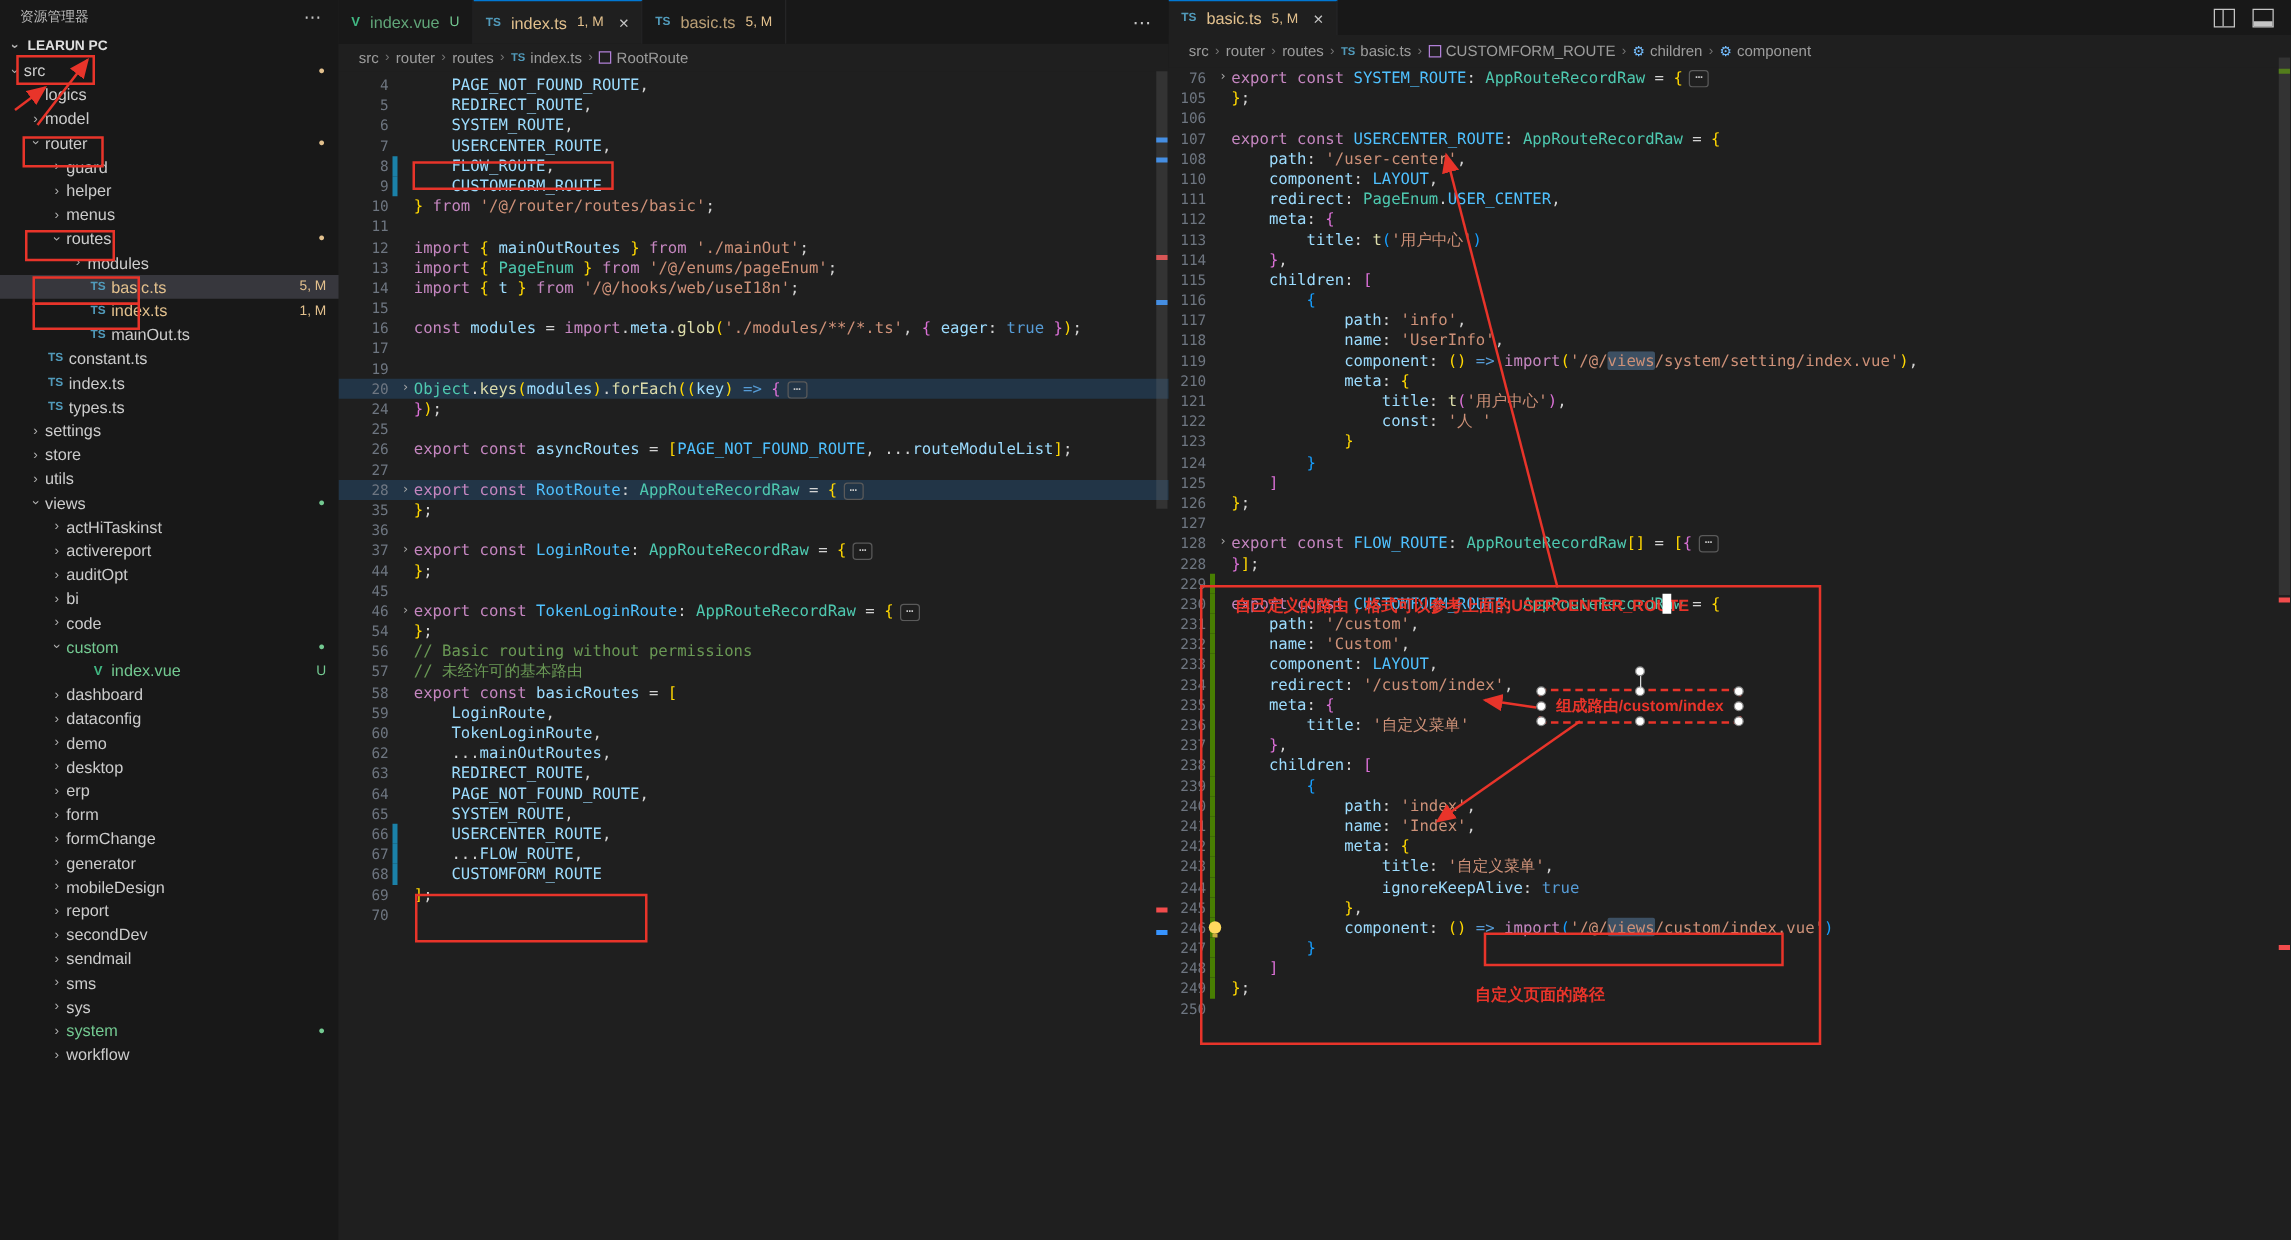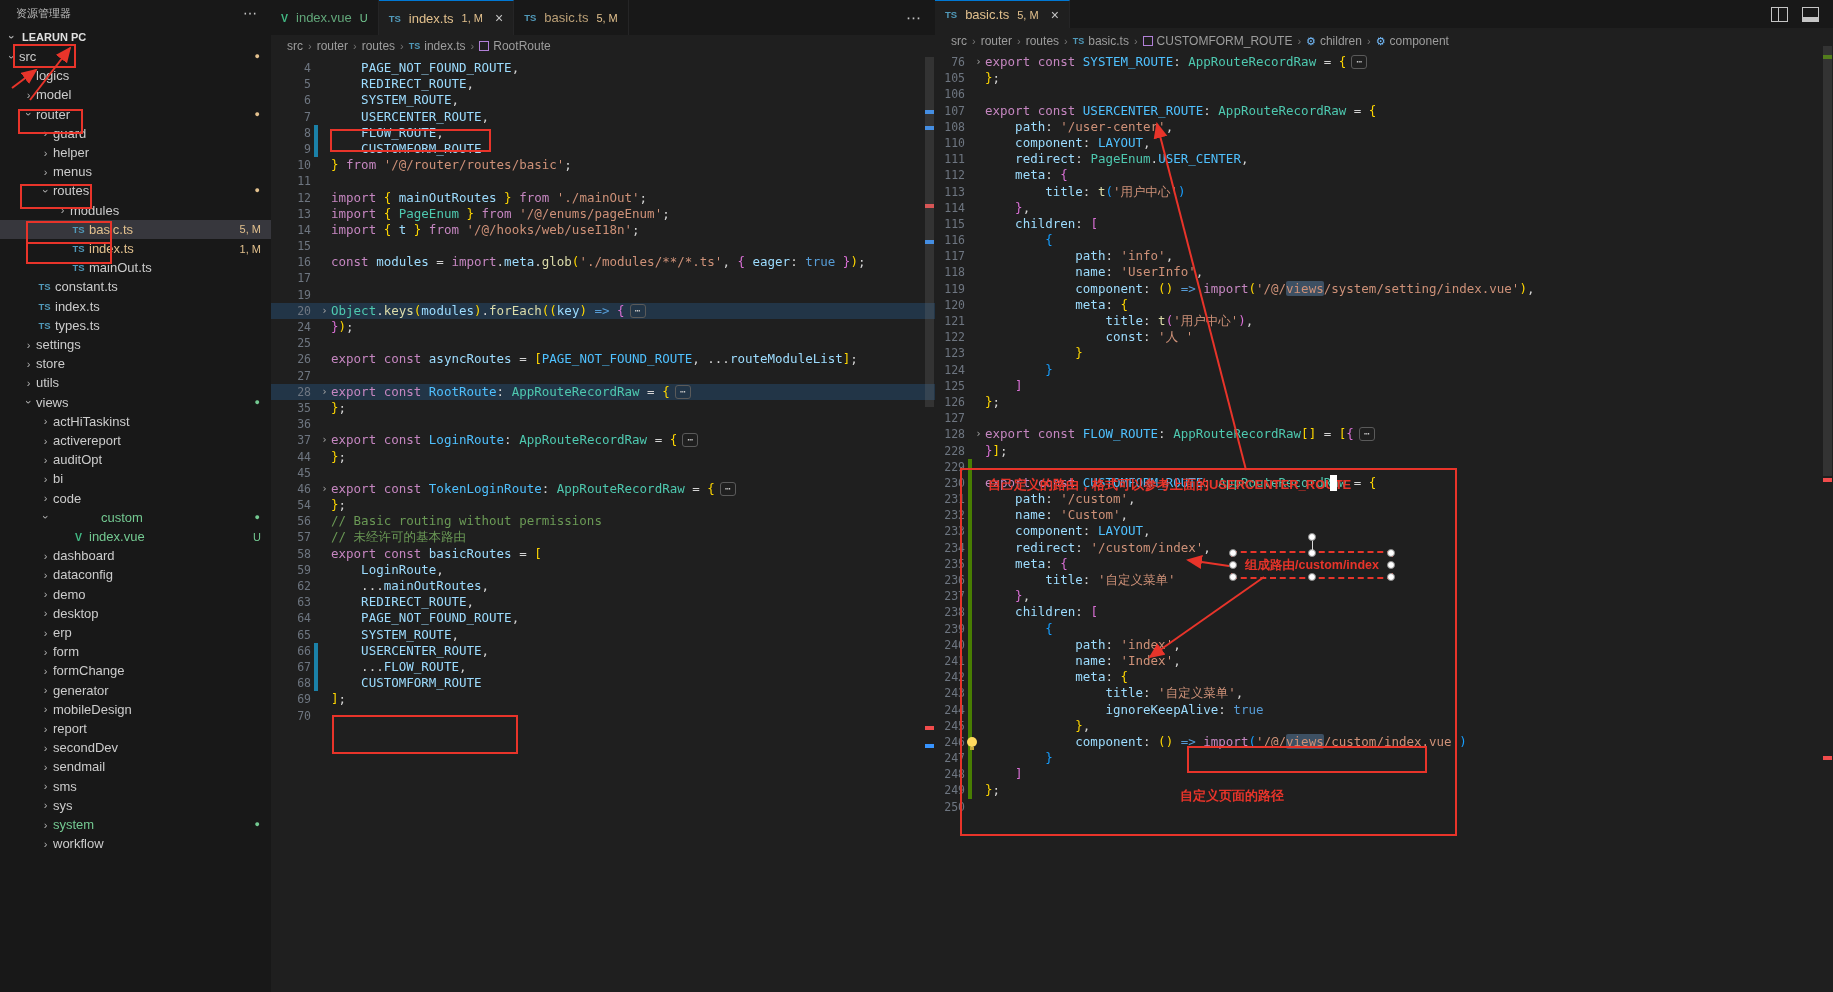--- a/index.html
+++ b/index.html
@@ -200,21 +200,21 @@
       <div class="row" style="top: 422.4px; padding-left: 38px;">
         <span class="chev">›</span>
         <span>bi</span>
       </div>
       <div class="row" style="top: 441.6px; padding-left: 38px;">
         <span class="chev">›</span>
         <span>code</span>
       </div>
       <div class="row" style="top: 460.8px; padding-left: 38px;">
         <span class="chev open">›</span>
-        <span style="color: rgb(115, 201, 145); margin-left: 48px;">custom</span>
+        <span style="color: rgb(115, 201, 145);">custom</span>
         <span class="rdot" style="color: rgb(115, 201, 145);">●</span>
       </div>
       <div class="row" style="top: 480px; padding-left: 55px;">
         <span class="chev"> </span>
         <span class="fico vue">V</span>
         <span style="color: rgb(115, 201, 145);">index.vue</span>
         <span class="rbadge" style="color: rgb(115, 201, 145);">U</span>
       </div>
       <div class="row" style="top: 499.2px; padding-left: 38px;">
         <span class="chev">›</span>
@@ -355,20 +355,21 @@
       <div class="cl"><span class="ln">36</span><span class="gd"></span><span class="fc"></span><span class="ct"></span></div>
       <div class="cl"><span class="ln">37</span><span class="gd"></span><span class="fc">›</span><span class="ct"><span class="tk-k">export const </span><span class="tk-cv">LoginRoute</span><span class="tk-pl">: </span><span class="tk-ty">AppRouteRecordRaw</span><span class="tk-pl"> = </span><span class="tk-b1">{</span><span class="tk-ell">⋯</span></span></div>
       <div class="cl"><span class="ln">44</span><span class="gd"></span><span class="fc"></span><span class="ct"><span class="tk-b1">}</span><span class="tk-pl">;</span></span></div>
       <div class="cl"><span class="ln">45</span><span class="gd"></span><span class="fc"></span><span class="ct"></span></div>
       <div class="cl"><span class="ln">46</span><span class="gd"></span><span class="fc">›</span><span class="ct"><span class="tk-k">export const </span><span class="tk-cv">TokenLoginRoute</span><span class="tk-pl">: </span><span class="tk-ty">AppRouteRecordRaw</span><span class="tk-pl"> = </span><span class="tk-b1">{</span><span class="tk-ell">⋯</span></span></div>
       <div class="cl"><span class="ln">54</span><span class="gd"></span><span class="fc"></span><span class="ct"><span class="tk-b1">}</span><span class="tk-pl">;</span></span></div>
       <div class="cl"><span class="ln">56</span><span class="gd"></span><span class="fc"></span><span class="ct"><span class="tk-cm">// Basic routing without permissions</span></span></div>
       <div class="cl"><span class="ln">57</span><span class="gd"></span><span class="fc"></span><span class="ct"><span class="tk-cm">// 未经许可的基本路由</span></span></div>
       <div class="cl"><span class="ln">58</span><span class="gd"></span><span class="fc"></span><span class="ct"><span class="tk-k">export const </span><span class="tk-v">basicRoutes</span><span class="tk-pl"> = </span><span class="tk-b1">[</span></span></div>
       <div class="cl"><span class="ln">59</span><span class="gd"></span><span class="fc"></span><span class="ct"><span class="tk-v">    LoginRoute</span><span class="tk-pl">,</span></span></div>
+      <div class="cl"><span class="ln">60</span><span class="gd"></span><span class="fc"></span><span class="ct"><span class="tk-v">    TokenLoginRoute</span><span class="tk-pl">,</span></span></div>
       <div class="cl"><span class="ln">62</span><span class="gd"></span><span class="fc"></span><span class="ct"><span class="tk-pl">    ...</span><span class="tk-v">mainOutRoutes</span><span class="tk-pl">,</span></span></div>
       <div class="cl"><span class="ln">63</span><span class="gd"></span><span class="fc"></span><span class="ct"><span class="tk-v">    REDIRECT_ROUTE</span><span class="tk-pl">,</span></span></div>
       <div class="cl"><span class="ln">64</span><span class="gd"></span><span class="fc"></span><span class="ct"><span class="tk-v">    PAGE_NOT_FOUND_ROUTE</span><span class="tk-pl">,</span></span></div>
       <div class="cl"><span class="ln">65</span><span class="gd"></span><span class="fc"></span><span class="ct"><span class="tk-v">    SYSTEM_ROUTE</span><span class="tk-pl">,</span></span></div>
       <div class="cl"><span class="ln">66</span><span class="gd mod"></span><span class="fc"></span><span class="ct"><span class="tk-v">    USERCENTER_ROUTE</span><span class="tk-pl">,</span></span></div>
       <div class="cl"><span class="ln">67</span><span class="gd mod"></span><span class="fc"></span><span class="ct"><span class="tk-pl">    ...</span><span class="tk-v">FLOW_ROUTE</span><span class="tk-pl">,</span></span></div>
       <div class="cl"><span class="ln">68</span><span class="gd mod"></span><span class="fc"></span><span class="ct"><span class="tk-v">    CUSTOMFORM_ROUTE</span></span></div>
       <div class="cl"><span class="ln">69</span><span class="gd"></span><span class="fc"></span><span class="ct"><span class="tk-b1">]</span><span class="tk-pl">;</span></span></div>
       <div class="cl"><span class="ln">70</span><span class="gd"></span><span class="fc"></span><span class="ct"></span></div>
     </div>
@@ -438,21 +439,21 @@
       <div class="cl"><span class="ln">110</span><span class="gd"></span><span class="fc"></span><span class="ct"><span class="tk-v">    component</span><span class="tk-pl">: </span><span class="tk-cv">LAYOUT</span><span class="tk-pl">,</span></span></div>
       <div class="cl"><span class="ln">111</span><span class="gd"></span><span class="fc"></span><span class="ct"><span class="tk-v">    redirect</span><span class="tk-pl">: </span><span class="tk-ty">PageEnum</span><span class="tk-pl">.</span><span class="tk-cv">USER_CENTER</span><span class="tk-pl">,</span></span></div>
       <div class="cl"><span class="ln">112</span><span class="gd"></span><span class="fc"></span><span class="ct"><span class="tk-v">    meta</span><span class="tk-pl">: </span><span class="tk-b2">{</span></span></div>
       <div class="cl"><span class="ln">113</span><span class="gd"></span><span class="fc"></span><span class="ct"><span class="tk-v">        title</span><span class="tk-pl">: </span><span class="tk-fn">t</span><span class="tk-b3">(</span><span class="tk-s">'用户中心'</span><span class="tk-b3">)</span></span></div>
       <div class="cl"><span class="ln">114</span><span class="gd"></span><span class="fc"></span><span class="ct"><span class="tk-b2">    }</span><span class="tk-pl">,</span></span></div>
       <div class="cl"><span class="ln">115</span><span class="gd"></span><span class="fc"></span><span class="ct"><span class="tk-v">    children</span><span class="tk-pl">: </span><span class="tk-b2">[</span></span></div>
       <div class="cl"><span class="ln">116</span><span class="gd"></span><span class="fc"></span><span class="ct"><span class="tk-b3">        {</span></span></div>
       <div class="cl"><span class="ln">117</span><span class="gd"></span><span class="fc"></span><span class="ct"><span class="tk-v">            path</span><span class="tk-pl">: </span><span class="tk-s">'info'</span><span class="tk-pl">,</span></span></div>
       <div class="cl"><span class="ln">118</span><span class="gd"></span><span class="fc"></span><span class="ct"><span class="tk-v">            name</span><span class="tk-pl">: </span><span class="tk-s">'UserInfo'</span><span class="tk-pl">,</span></span></div>
       <div class="cl"><span class="ln">119</span><span class="gd"></span><span class="fc"></span><span class="ct"><span class="tk-v">            component</span><span class="tk-pl">: </span><span class="tk-b1">() </span><span class="tk-kw2">=&gt; </span><span class="tk-k">import</span><span class="tk-b1">(</span><span class="tk-s">'/@/</span><span class="tk-s tk-hl">views</span><span class="tk-s">/system/setting/index.vue'</span><span class="tk-b1">)</span><span class="tk-pl">,</span></span></div>
-      <div class="cl"><span class="ln">120</span><span class="gd"></span><span class="fc"></span><span class="ct"><span class="tk-v">            meta</span><span class="tk-pl">: </span><span class="tk-b1">{</span></span></div>
+      <div class="cl"><span class="ln">210</span><span class="gd"></span><span class="fc"></span><span class="ct"><span class="tk-v">            meta</span><span class="tk-pl">: </span><span class="tk-b1">{</span></span></div>
       <div class="cl"><span class="ln">121</span><span class="gd"></span><span class="fc"></span><span class="ct"><span class="tk-v">                title</span><span class="tk-pl">: </span><span class="tk-fn">t</span><span class="tk-b2">(</span><span class="tk-s">'用户中心'</span><span class="tk-b2">)</span><span class="tk-pl">,</span></span></div>
       <div class="cl"><span class="ln">122</span><span class="gd"></span><span class="fc"></span><span class="ct"><span class="tk-v">                const</span><span class="tk-pl">: </span><span class="tk-s">'人 '</span></span></div>
       <div class="cl"><span class="ln">123</span><span class="gd"></span><span class="fc"></span><span class="ct"><span class="tk-b1">            }</span></span></div>
       <div class="cl"><span class="ln">124</span><span class="gd"></span><span class="fc"></span><span class="ct"><span class="tk-b3">        }</span></span></div>
       <div class="cl"><span class="ln">125</span><span class="gd"></span><span class="fc"></span><span class="ct"><span class="tk-b2">    ]</span></span></div>
       <div class="cl"><span class="ln">126</span><span class="gd"></span><span class="fc"></span><span class="ct"><span class="tk-b1">}</span><span class="tk-pl">;</span></span></div>
       <div class="cl"><span class="ln">127</span><span class="gd"></span><span class="fc"></span><span class="ct"></span></div>
       <div class="cl"><span class="ln">128</span><span class="gd"></span><span class="fc">›</span><span class="ct"><span class="tk-k">export const </span><span class="tk-cv">FLOW_ROUTE</span><span class="tk-pl">: </span><span class="tk-ty">AppRouteRecordRaw</span><span class="tk-b1">[]</span><span class="tk-pl"> = </span><span class="tk-b1">[</span><span class="tk-b2">{</span><span class="tk-ell">⋯</span></span></div>
       <div class="cl"><span class="ln">228</span><span class="gd"></span><span class="fc"></span><span class="ct"><span class="tk-b2">}</span><span class="tk-b1">]</span><span class="tk-pl">;</span></span></div>
       <div class="cl"><span class="ln">229</span><span class="gd add"></span><span class="fc"></span><span class="ct"></span></div>

